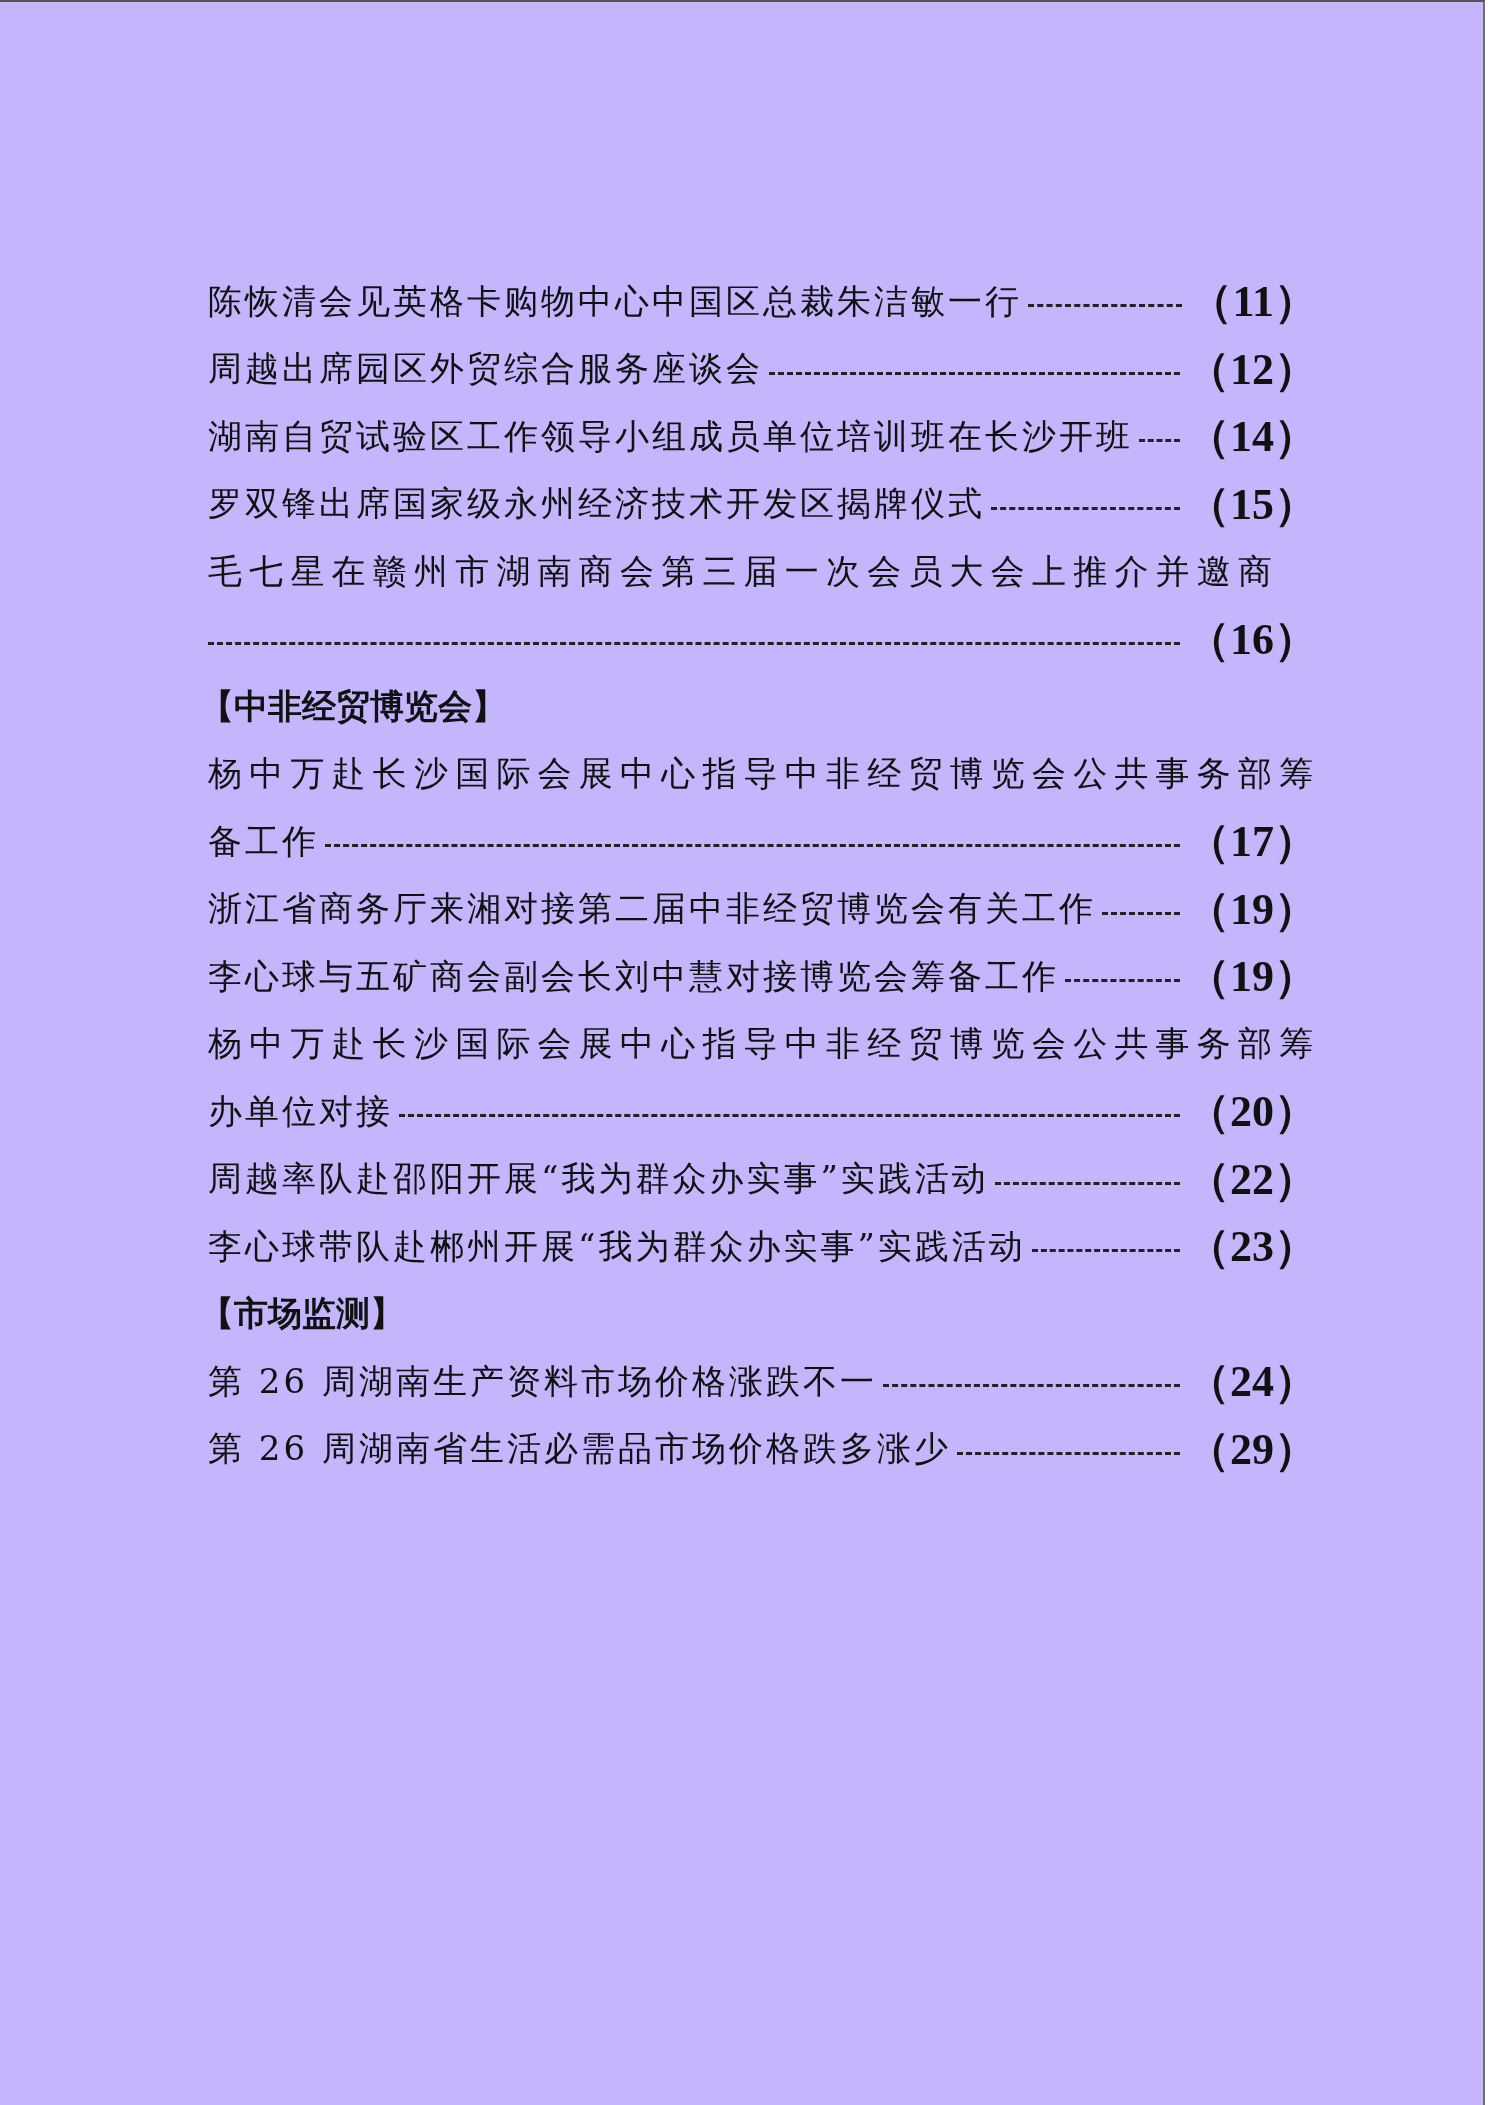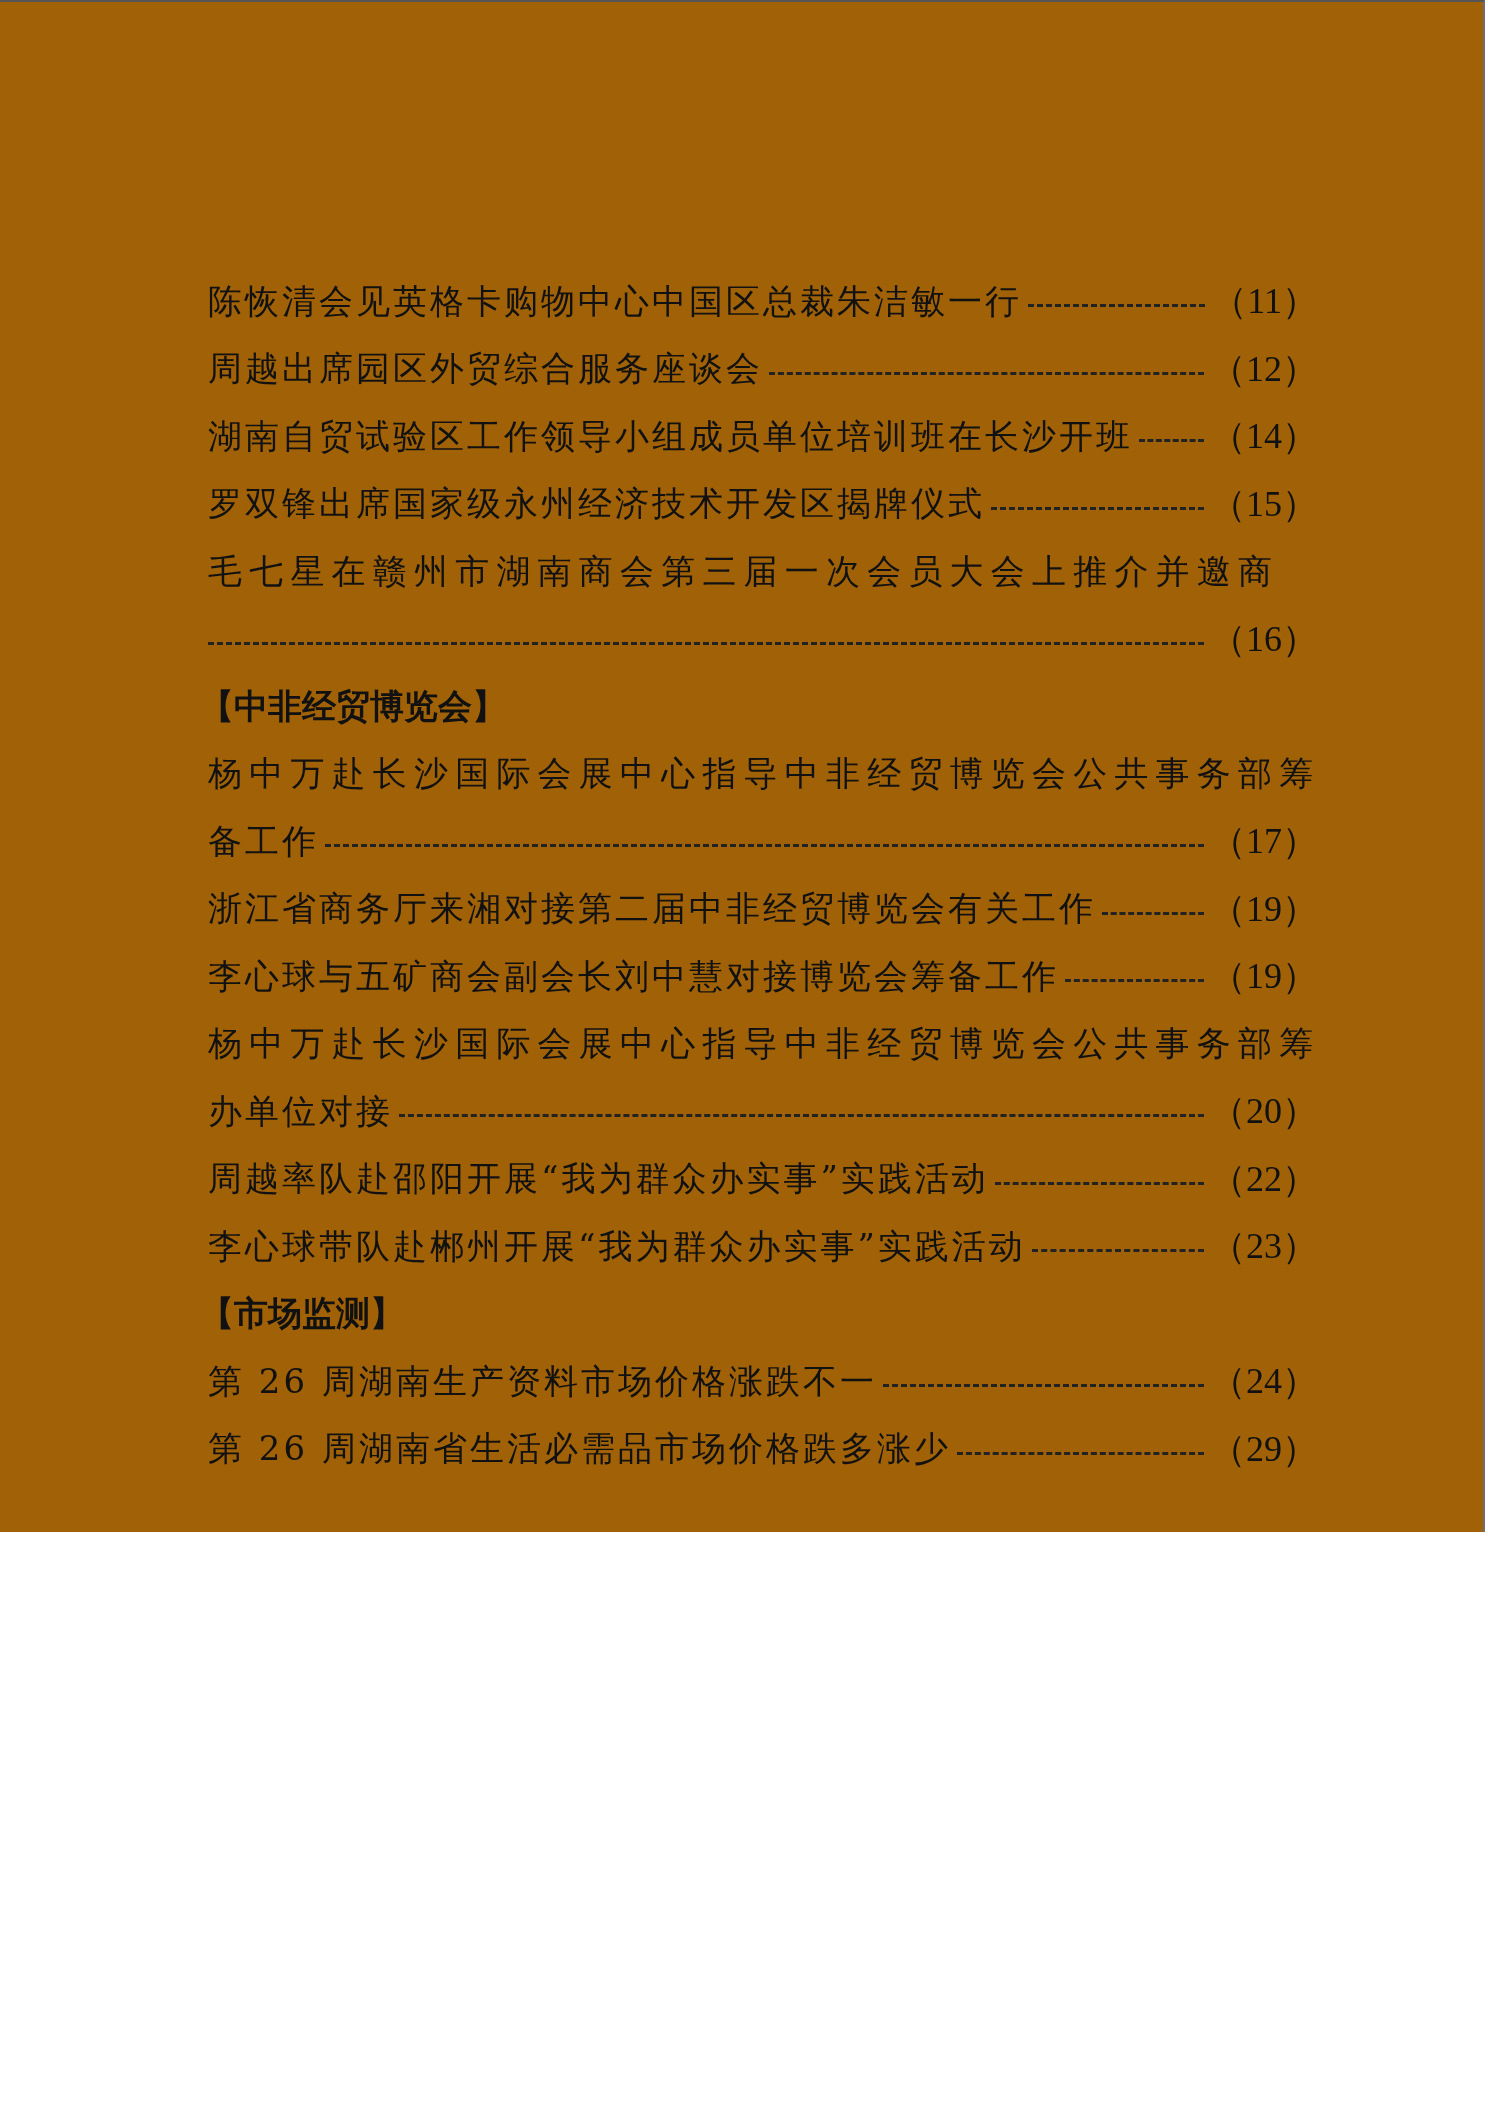--- a/index.html
+++ b/index.html
@@ -1,38 +1,39 @@
 <!DOCTYPE html>
 <html><head>
 <meta charset="utf-8">
 <style>
   html, body { margin: 0; padding: 0; background: #ffffff; }
   body { width: 1488px; height: 2105px; position: relative; overflow: hidden; }
   .page {
-    position: absolute; left: 0; top: 0; width: 1485px; height: 1532px;
+    position: absolute; left: 0; top: 0; width: 1485px; height: 2105px;
     border-top: 2px solid #555555; border-right: 2px solid #6e6e6e;
-    background: #a16207; box-sizing: border-box;
+    background: #c4b5fd; box-sizing: border-box;
   }
   .toc {
     position: absolute; left: 208px; top: 266px; width: 1110px;
     font-family: "DejaVu Serif", "Liberation Serif", serif;
     color: #111111; font-size: 34px;
   }
   .row {
     display: flex; align-items: center; height: 67.5px; white-space: nowrap;
     letter-spacing: 3px;
   }
   .row .title { flex: 0 0 auto; }
   .row .leader {
     flex: 1 1 auto; height: 0; border-bottom: 3px dashed #222;
     margin: 0 6px; align-self: center; transform: translateY(4px);
   }
   .row .page-no {
     flex: 0 0 auto; font-family: "Liberation Serif", serif; letter-spacing: 0;
-    font-size: 36px;
+    font-size: 44px;
+    font-weight: bold;
   }
   .row.wrap-first .title { letter-spacing: 7.2px; }
   .section-head {
     height: 67.5px; display: flex; align-items: center;
     font-family: Liberation Serif, serif; font-weight: bold;
     font-size: 34px; margin-left: -8px;
   }
   .entry { display: block; }
 </style>
 </head>

